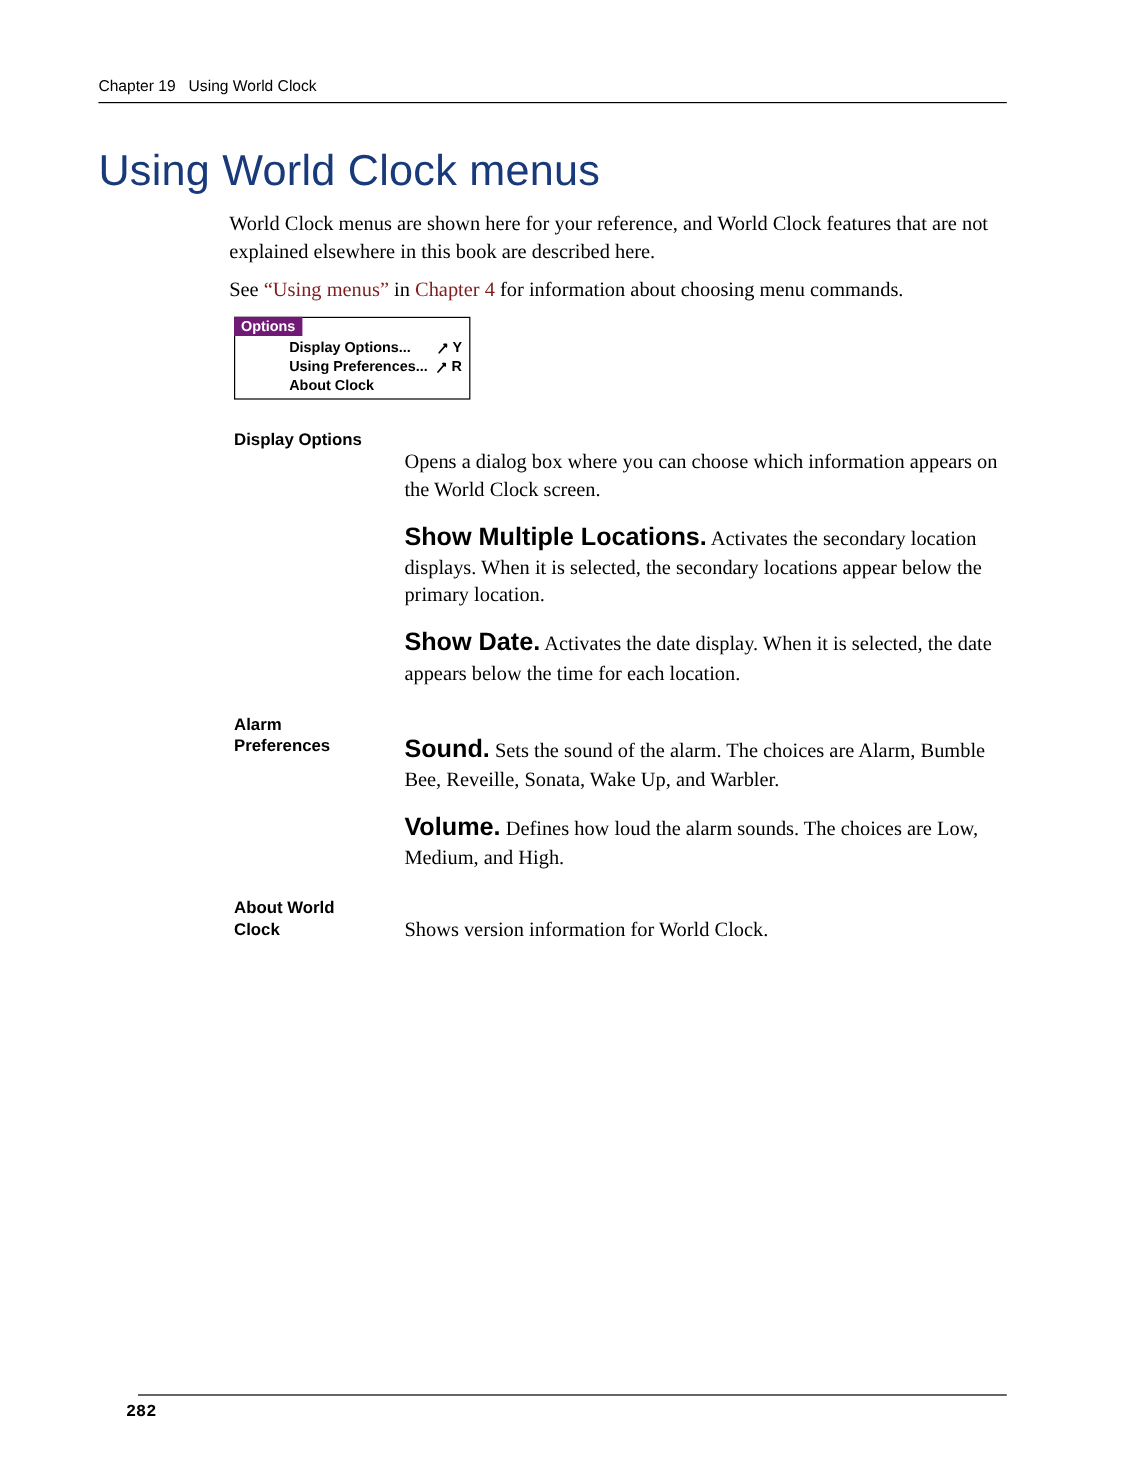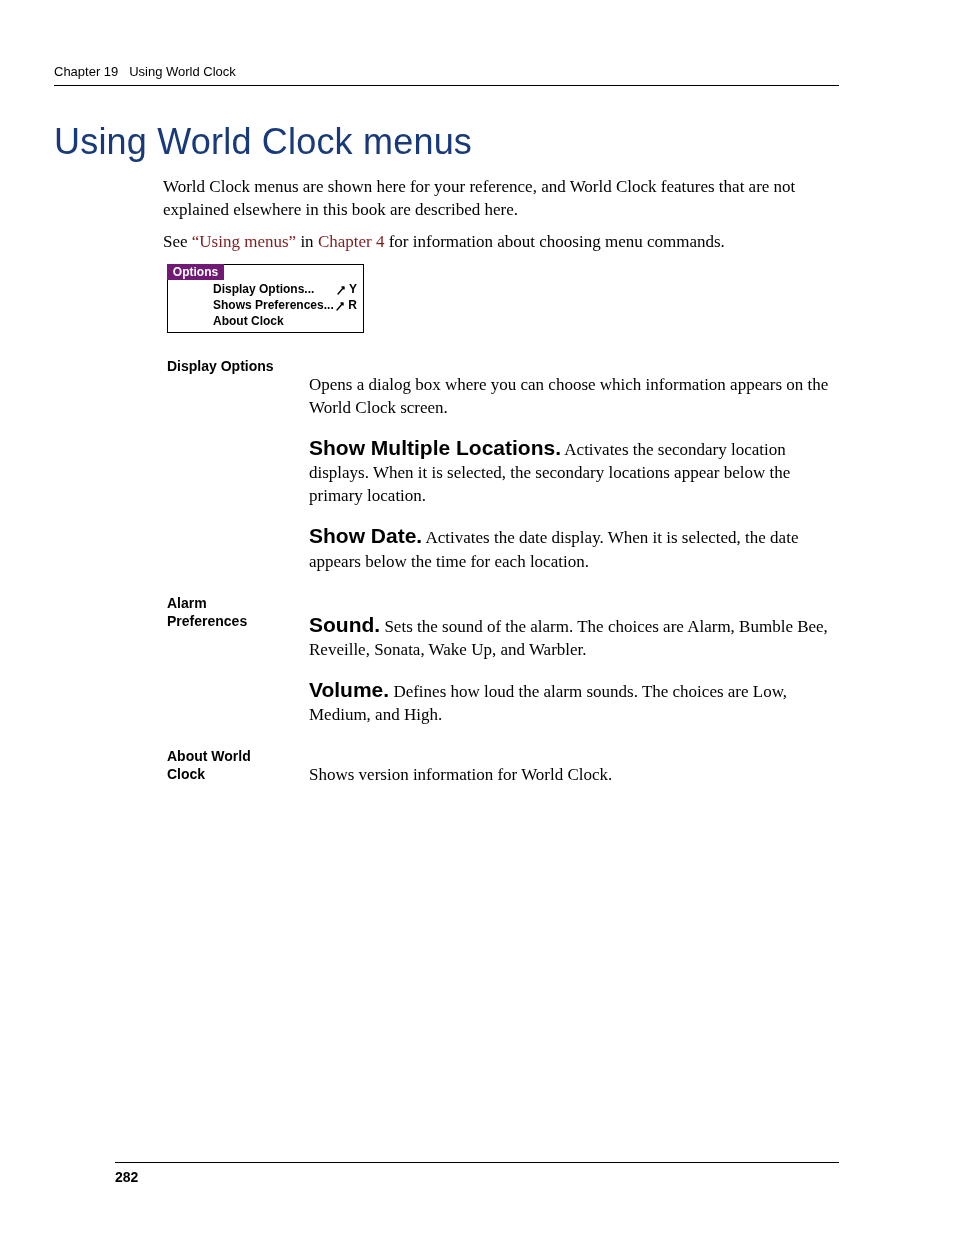--- a/index.html
+++ b/index.html
@@ -8,21 +8,21 @@
     padding: 0;
     background: #fff;
     font-family: "Palatino Linotype", "Book Antiqua", Palatino, Georgia, serif;
     color: #000;
   }
   .page {
     width: 954px;
     height: 1235px;
     position: relative;
     box-sizing: border-box;
-    padding: 64px 115px 0 54px;
+    padding: 64px 115px 0 82px;
     border-radius: 28px;
   }
   .running-head {
     font-family: "Helvetica Neue", Helvetica, Arial, sans-serif;
     font-size: 13px;
     color: #000;
     padding-bottom: 6px;
     border-bottom: 1.5px solid #000;
     margin-bottom: 36px;
   }
@@ -128,23 +128,23 @@
   }
   .footer-rule {
     position: absolute;
     left: 115px;
     right: 115px;
     bottom: 72px;
     border-top: 1.5px solid #000;
   }
   .page-number {
     position: absolute;
-    left: 115px;
+    left: 105px;
     bottom: 50px;
-    font-family: Liberation Sans, sans-serif;
+    font-family: Liberation Mono, monospace;
     font-weight: bold;
     font-size: 14px;
   }
 </style>
 </head>
 <body>
 
 <div class="page">
 
   <div class="running-head">
@@ -167,21 +167,21 @@
       <div class="menu-row">
         <span>Display Options...</span>
         <span class="shortcut">
           <svg class="stroke-icon" viewBox="0 0 10 10">
               <path d="M1 9 L7 2 M7 2 L5 2 M7 2 L7 4" stroke="#000" stroke-width="1.4" fill="none" stroke-linecap="round"></path>
             </svg>
           <span>Y</span>
         </span>
       </div>
       <div class="menu-row">
-        <span>Shows Preferences...</span>
+        <span>Using Preferences...</span>
         <span class="shortcut">
           <svg class="stroke-icon" viewBox="0 0 10 10">
               <path d="M1 9 L7 2 M7 2 L5 2 M7 2 L7 4" stroke="#000" stroke-width="1.4" fill="none" stroke-linecap="round"></path>
             </svg>
           <span>R</span>
         </span>
       </div>
       <div class="menu-row">
         <span>About Clock</span>
         <span></span>

